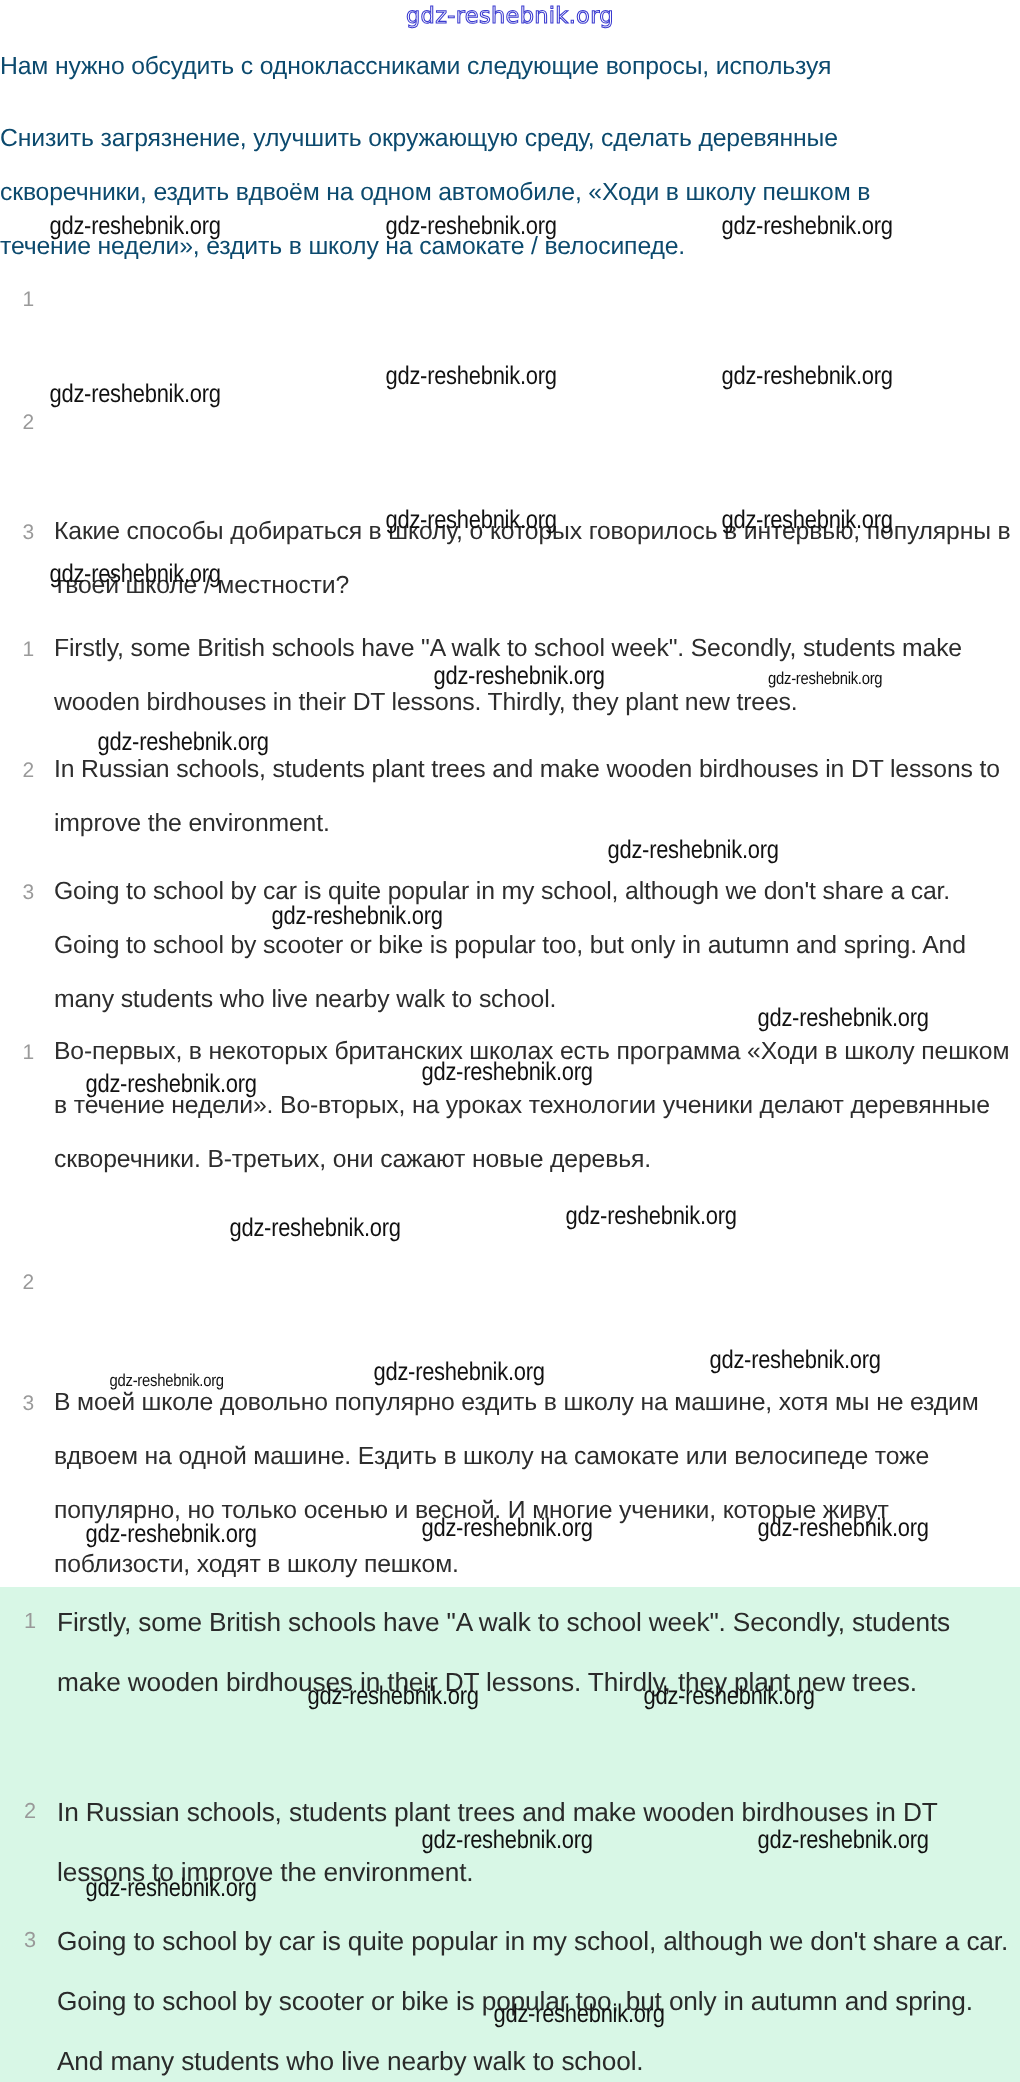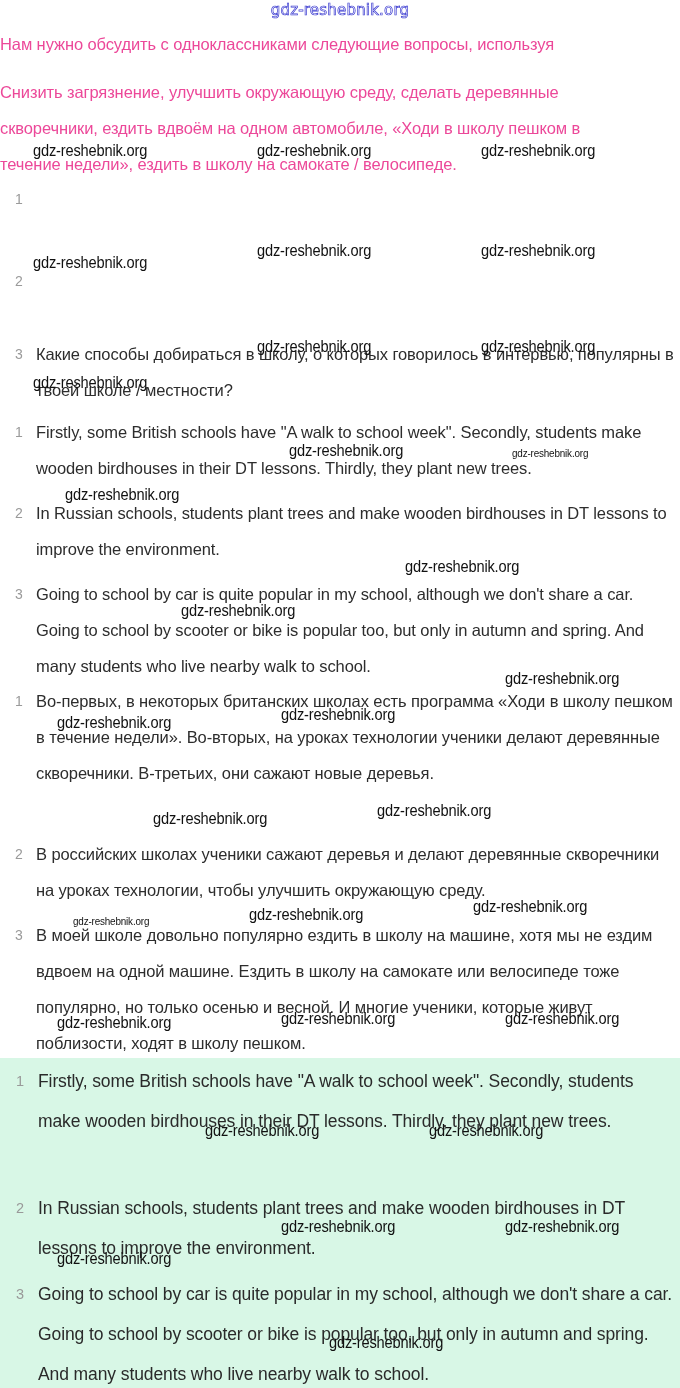--- a/index.html
+++ b/index.html
@@ -9,21 +9,21 @@
     font-family: "Liberation Sans", sans-serif;
     color: #2b2b2b;
   }
   .top-wm {
     position: absolute; left: 0; width: 680px; top: 1px; text-align: center;
     font-family: "DejaVu Sans", sans-serif; font-size: 15px;
     color: #ffffff; -webkit-text-stroke: 0.7px #3a3ad0; letter-spacing: 0.2px;
   }
   .para {
     position: absolute; left: 0; width: 628px; font-size: 16.5px; line-height: 36px;
-    color: #ec4899; letter-spacing: -0.1px;
+    color: #0c4a6e; letter-spacing: -0.1px;
   }
   .list { position: absolute; left: 0; width: 680px; }
   .item { position: relative; padding-left: 36px; font-size: 16.5px; line-height: 36px; color: #2d2d2d; letter-spacing: -0.1px; }
   .num {
     position: absolute; left: 15px; top: 0; width: 12px; font-size: 14px; color: #9a9a9a;
   }
   .green-panel {
     position: absolute; left: 0; top: 1058px; width: 680px; height: 330px;
     background: #d8f7e6;
   }
@@ -72,21 +72,20 @@
   </div>
 </div>
 
 <div class="list" style="top:683px;">
   <div class="item" style="height:153px;">
     <span class="num">1</span>
     <span>Во-первых, в некоторых британских школах есть программа «Ходи в школу пешком в течение недели». Во-вторых, на уроках технологии ученики делают деревянные скворечники. В-третьих, они сажают новые деревья.</span>
   </div>
   <div class="item" style="height:81px;">
     <span class="num">2</span>
-    <span>В российских школах ученики сажают деревья и делают деревянные скворечники на уроках технологии, чтобы улучшить окружающую среду.</span>
   </div>
   <div class="item" style="height:144px;">
     <span class="num">3</span>
     <span>В моей школе довольно популярно ездить в школу на машине, хотя мы не ездим вдвоем на одной машине. Ездить в школу на самокате или велосипеде тоже популярно, но только осенью и весной. И многие ученики, которые живут поблизости, ходят в школу пешком.</span>
   </div>
 </div>
 
 <div class="green-panel green">
   <div class="list" style="top:3px;">
     <div class="item" style="height:127px;">

